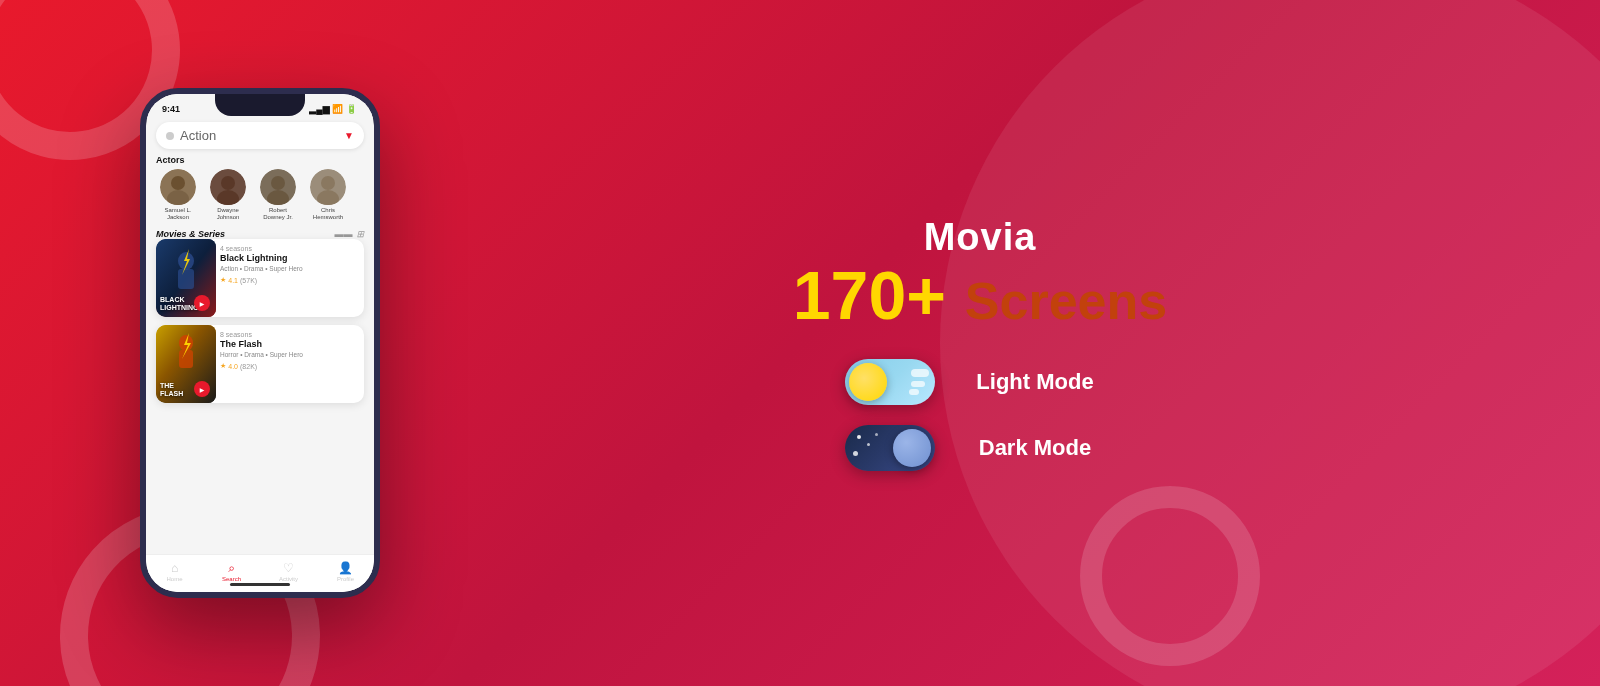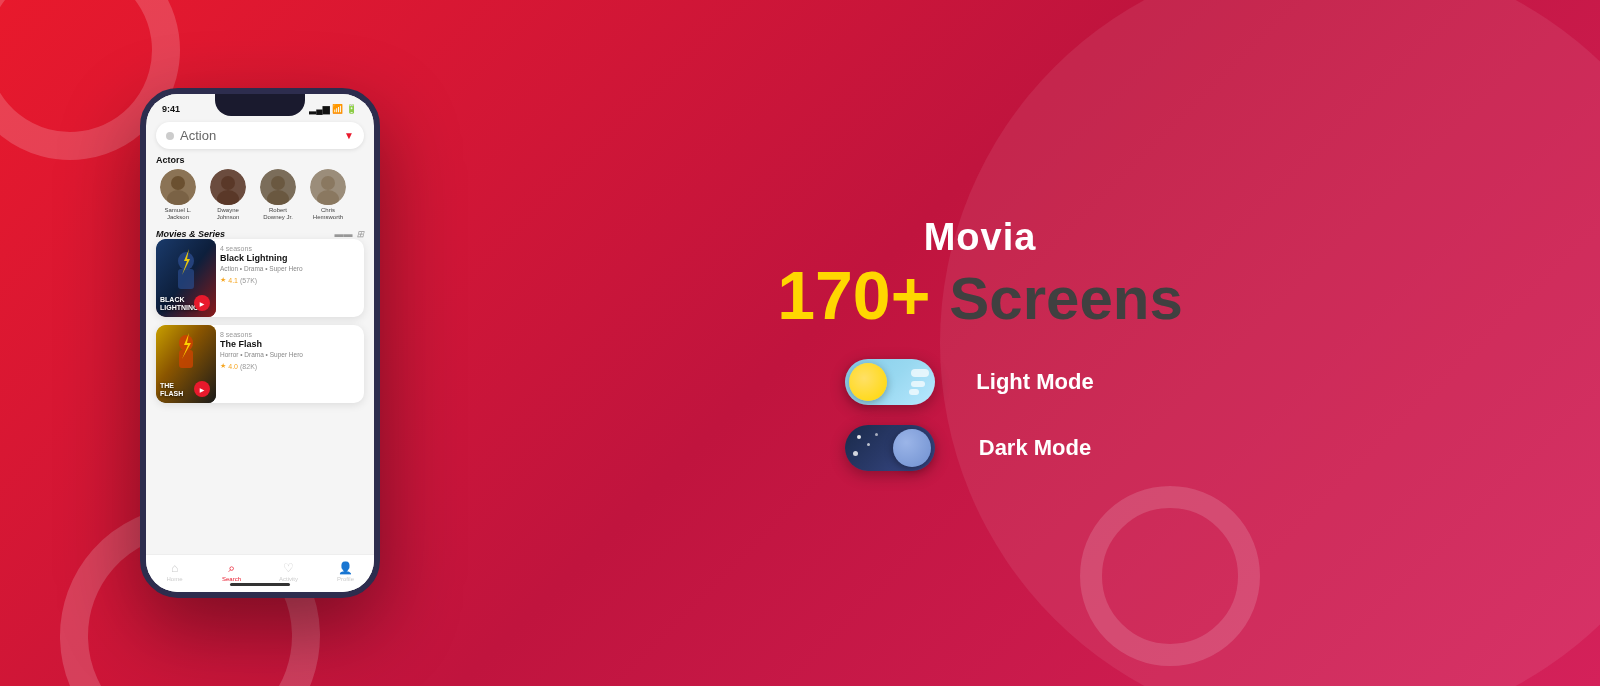--- a/index.html
+++ b/index.html
@@ -92,21 +92,21 @@
       height: 22px;
       background: #1a1a2e;
       border-radius: 0 0 16px 16px;
       z-index: 20;
     }
 
     .phone-screen {
       width: 100%;
       height: 100%;
       background: #f5f5f5;
-      border-radius: 10px;
+      border-radius: 30px;
       overflow: hidden;
       position: relative;
     }
 
     
     .status-bar {
       display: flex;
       justify-content: space-between;
       align-items: center;
       padding: 10px 16px 4px;
@@ -344,22 +344,22 @@
     .screens-count {
       font-size: 68px;
       font-weight: 900;
       margin-bottom: 30px;
       line-height: 1;
     }
     .screens-number {
       color: #FFD700;
     }
     .screens-text {
-      color: #404040;
-      font-size: 60px;
+      color: #c2410c;
+      font-size: 52px;
     }
 
     
     .toggles-section {
       display: flex;
       flex-direction: column;
       gap: 20px;
       align-items: flex-start;
     }
 

